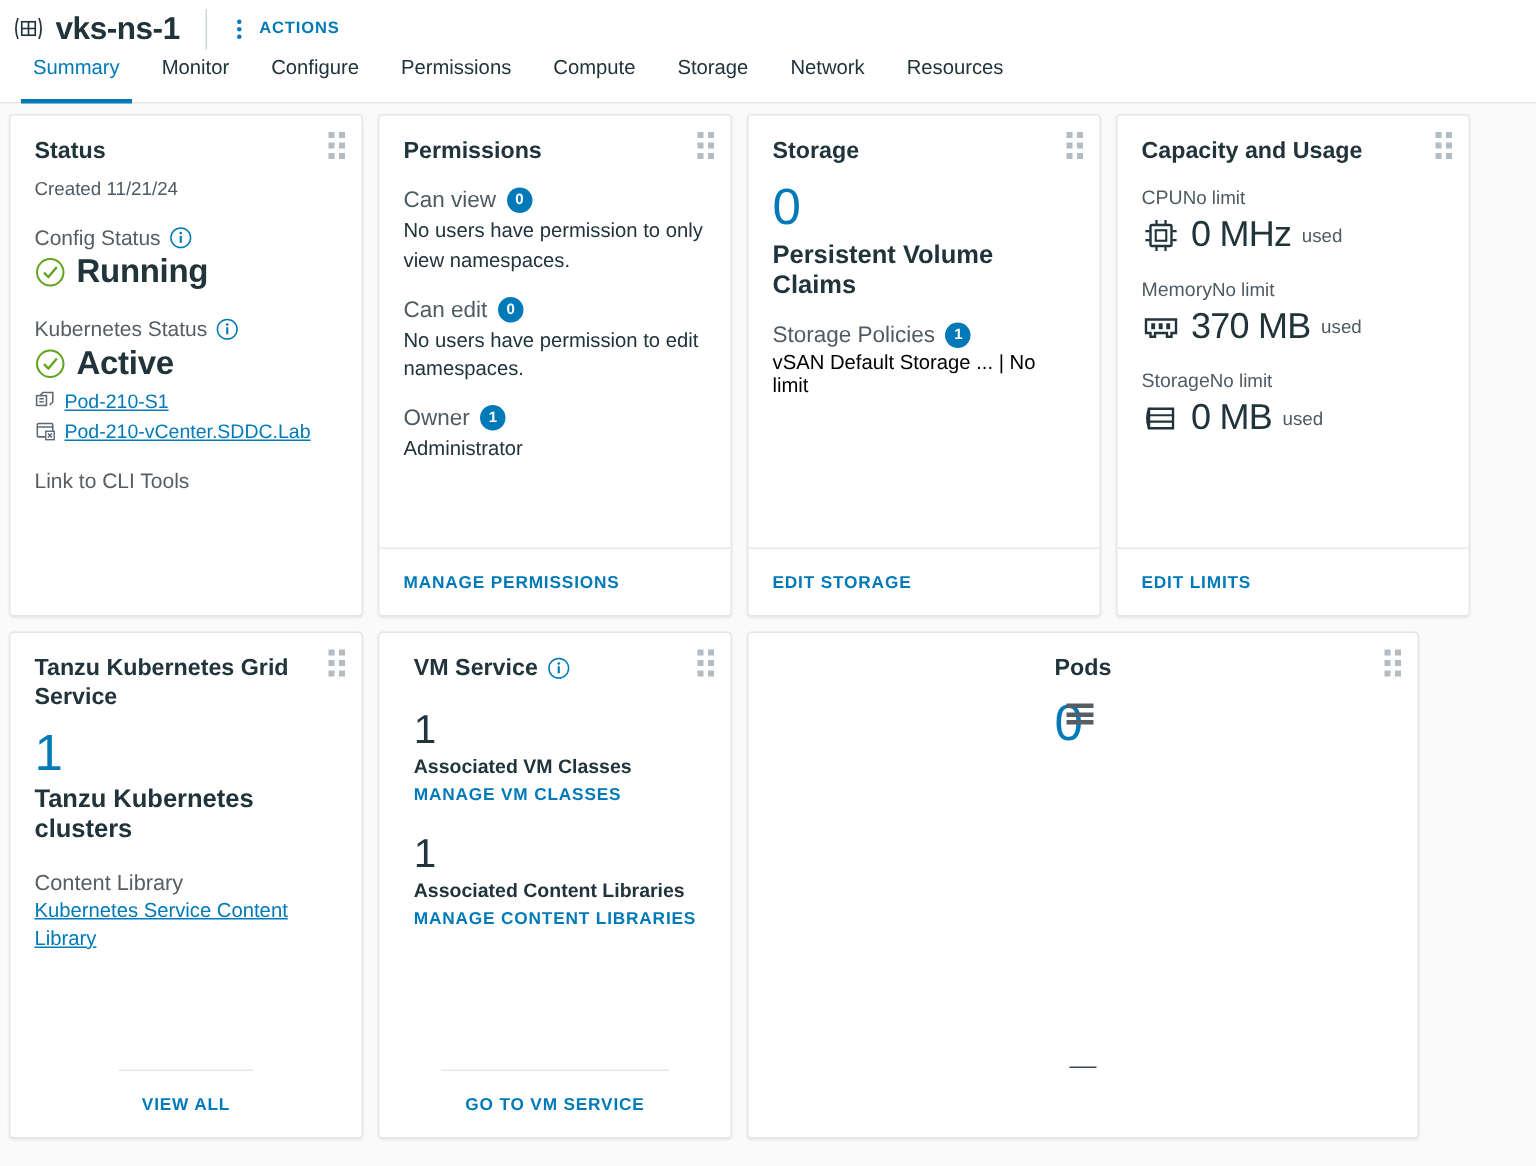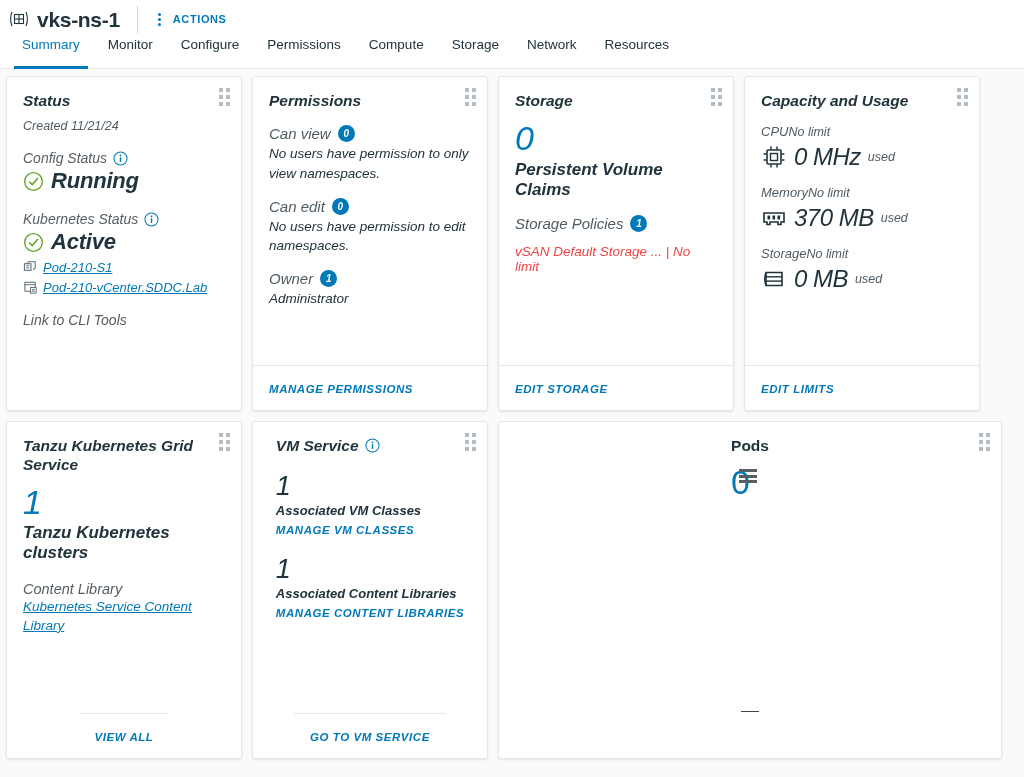--- a/index.html
+++ b/index.html
@@ -58,22 +58,22 @@
   .board { padding: 7px 6px; }
   .row { display: flex; gap: 10px; margin-bottom: 10px; }
   .card {
     background: #fff;
     border: 1px solid #e4e7ea;
     border-radius: 3px;
     box-shadow: 0 1px 2px rgba(0,0,0,0.09);
     display: flex; flex-direction: column;
     position: relative;
   }
-  .card.w1 { width: 236px; font-style: italic; }
-  .card.w3 { width: 504px; }
+  .card.w1 { width: 236px; }
+  .card.w3 { width: 448px; }
   .row1 .card { height: 335px; }
   .row2 .card { height: 338px; align-items: center; }
 
   .card-body { padding: 14px 16px 0 16px; flex: 1; overflow: hidden; position: relative; }
   .card-title {
     font-size: 15.5px; font-weight: 600; color: #21333b;
     margin-bottom: 9px; display: flex; align-items: center; gap: 6px;
     line-height: 1.25;
   }
   .card-title.thin { font-weight: 600; }
@@ -121,21 +121,21 @@
     background: #0079b8; color: #fff;
     font-size: 10px; font-weight: 700;
     display: inline-flex; align-items: center; justify-content: center;
     padding: 0 5px;
   }
   .perm-text { font-size: 13.5px; color: #21333b; line-height: 1.42; margin-top: 2px; }
 
   
   .bignum { font-size: 34px; color: #0079b8; font-weight: 400; line-height: 1.1; }
   .bignum-label { font-size: 17px; font-weight: 600; color: #21333b; margin-top: 2px; }
-  .policy-value { font-size: 13.5px; color: #ef4444; margin-top: 12px; }
+  .policy-value { font-size: 13.5px; color: #000000; margin-top: 2px; }
 
   
   .cap-block { margin-top: 14px; }
   .cap-block:first-of-type { margin-top: 6px; }
   .cap-top { display: flex; align-items: baseline; }
   .cap-name { font-size: 13px; color: #4f5b63; }
   .cap-limit { font-size: 12.5px; color: #4f5b63; }
   .cap-value { display: flex; align-items: center; gap: 7px; margin-top: 4px; }
   .cap-num { font-size: 24px; font-weight: 400; color: #21333b; letter-spacing: -0.5px; }
   .cap-used { font-size: 12.5px; color: #4f5b63; }

